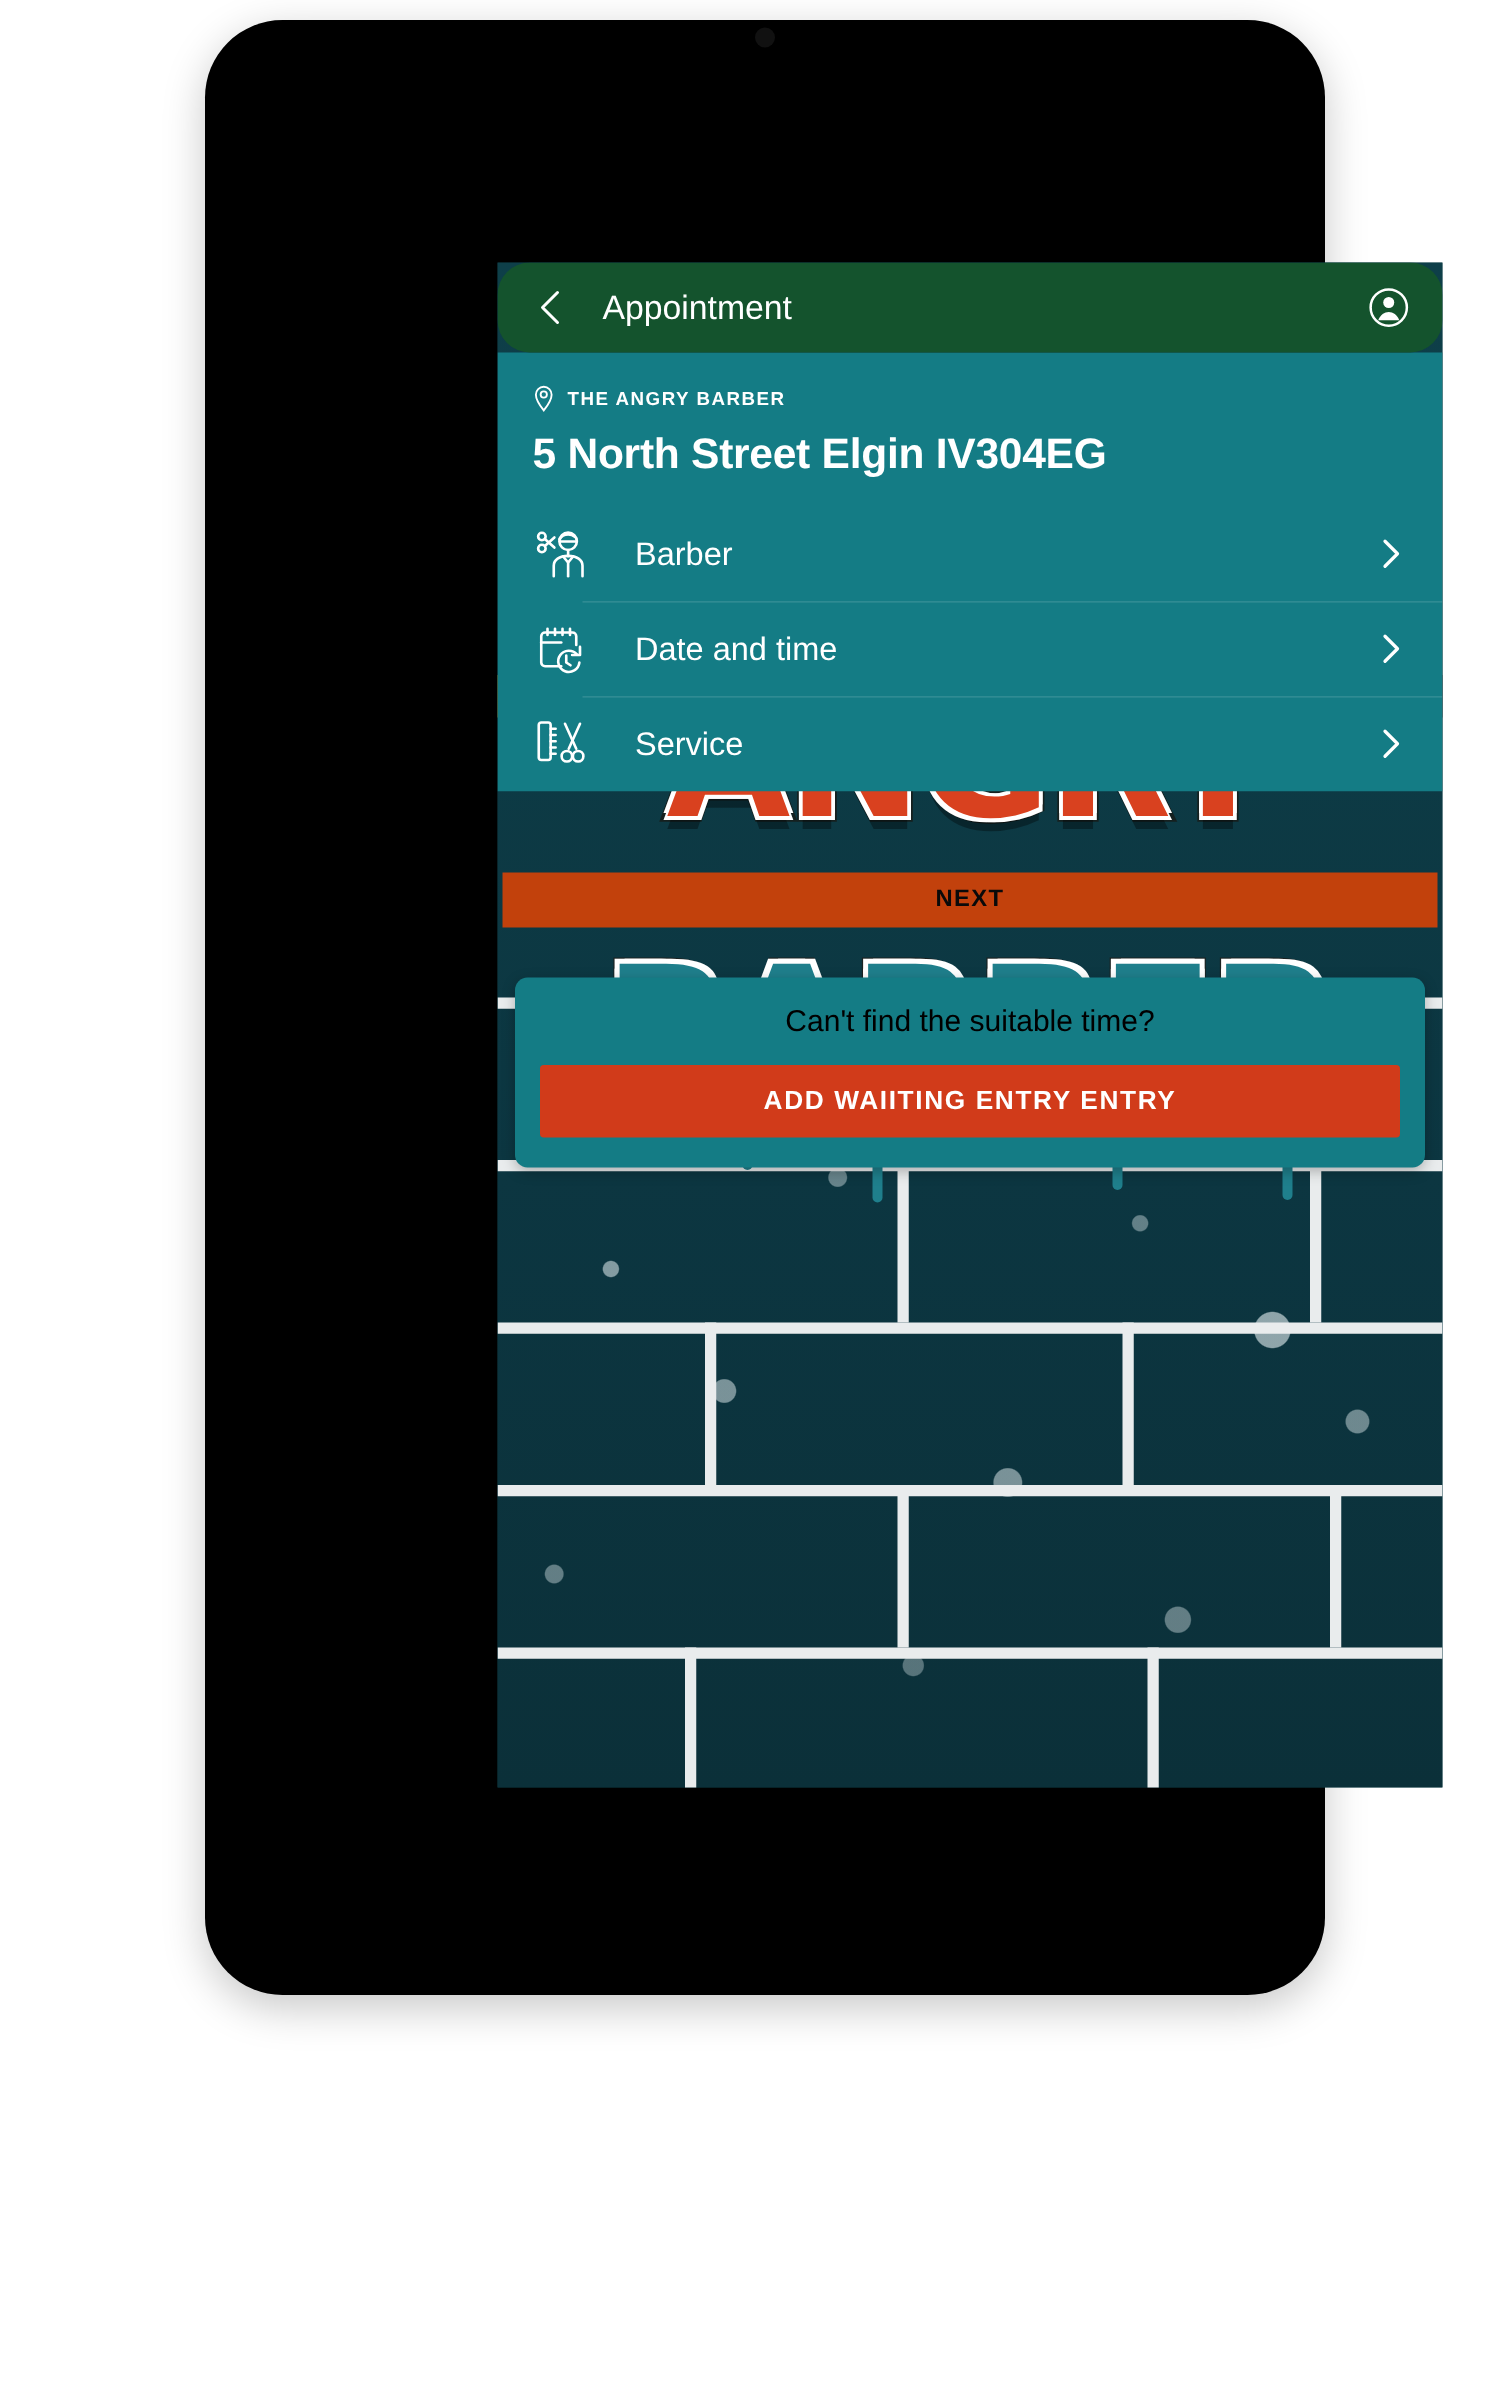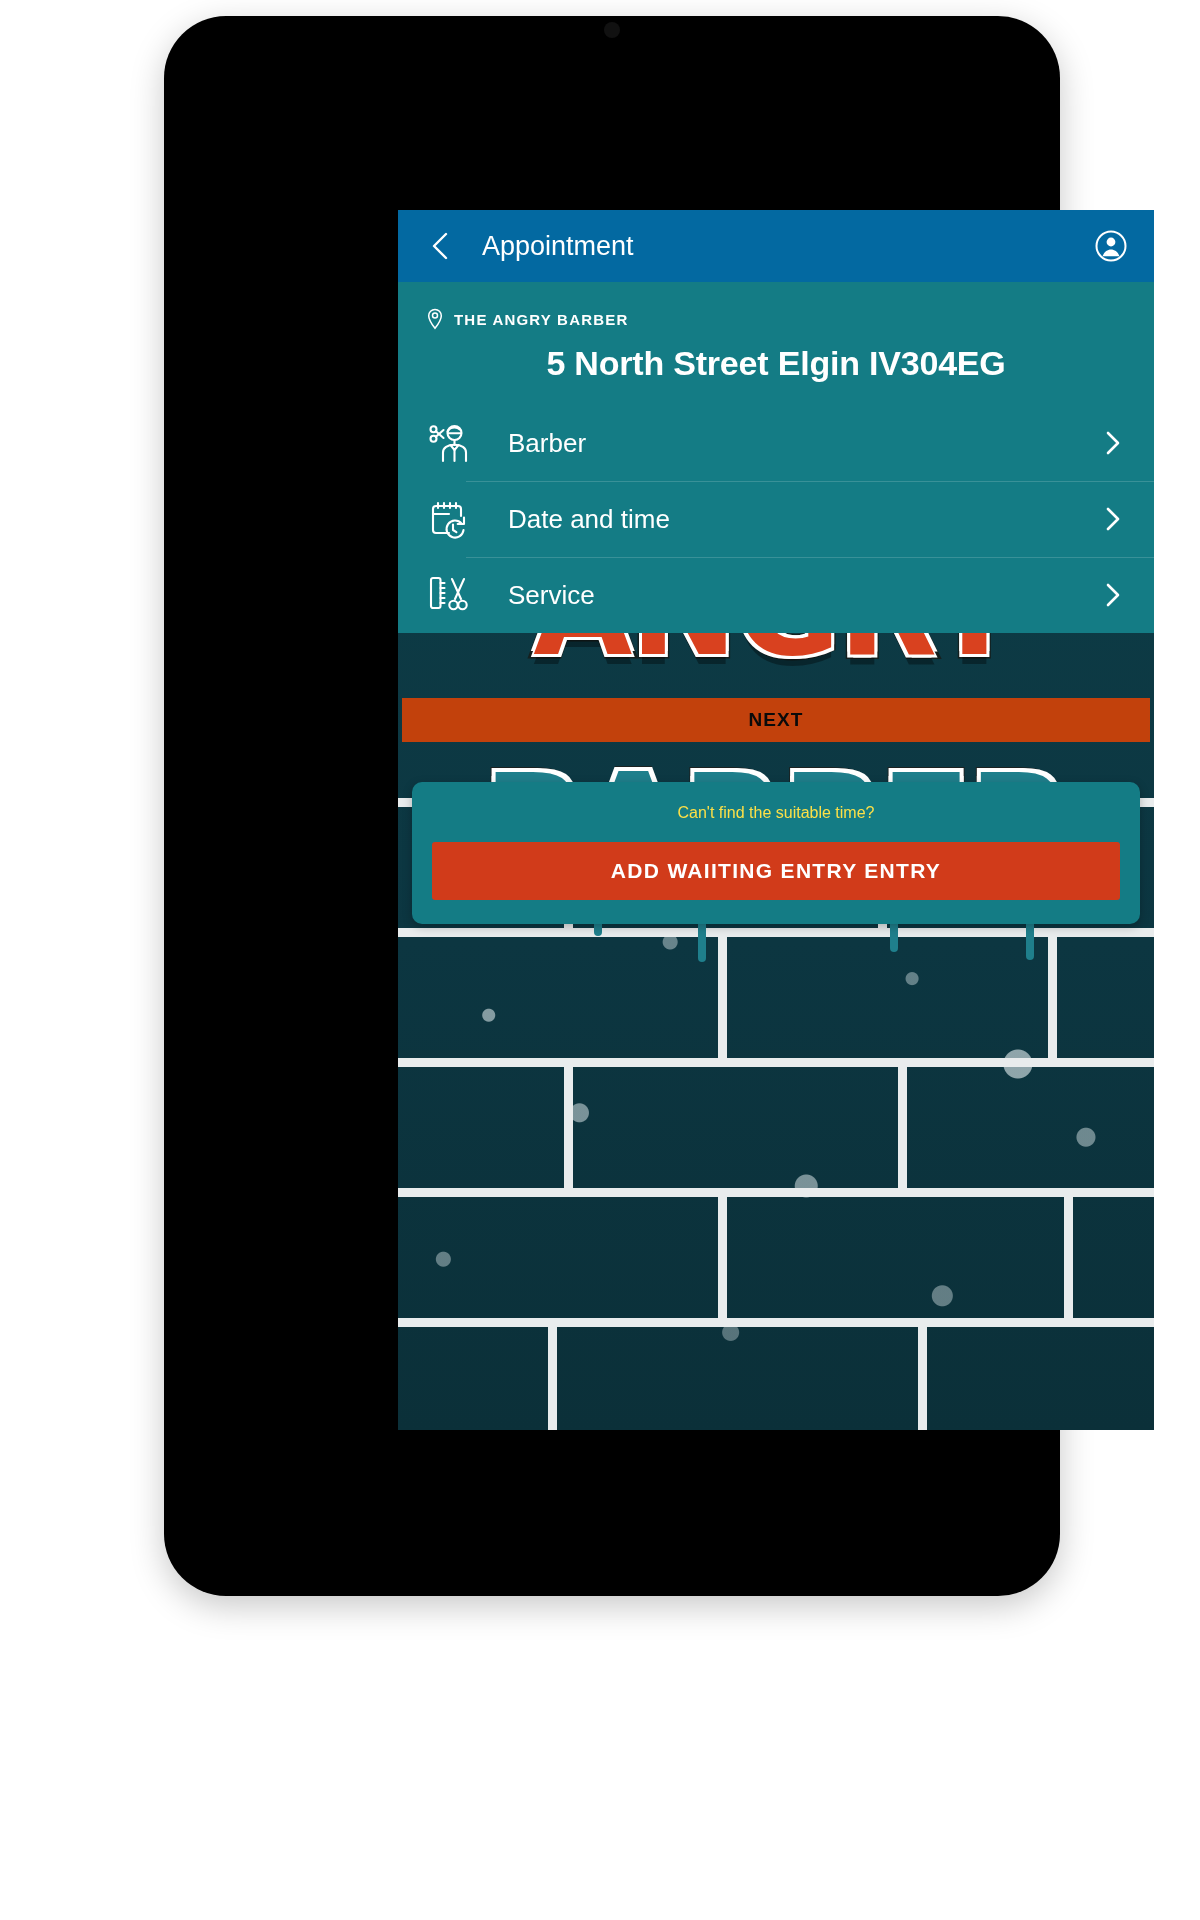--- a/index.html
+++ b/index.html
@@ -119,24 +119,25 @@
       102deg,
       #f0c020 0 22px,
       #ffffff 22px 30px,
       #1a1a1a 30px 44px);
   }
 
   
   .appbar {
     position: absolute; left: 0; top: 0;
     width: 100%; height: 72px;
-    background: #0369a1;
+    background: #14532d;
     display: flex; align-items: center;
     padding: 0 22px;
     z-index: 6;
+    border-radius: 26px;
   }
   .back-btn {
     width: 40px; height: 40px;
     display: flex; align-items: center; justify-content: center;
     cursor: pointer;
   }
   .appbar-title {
     color: #ffffff;
     font-size: 27px;
     font-weight: 400;
@@ -149,21 +150,21 @@
     cursor: pointer;
   }
 
   
   .panel {
     position: absolute; left: 0; top: 72px;
     width: 100%;
     background: #147c85;
     z-index: 5;
   }
-  .panel-head { padding: 26px 28px 22px 28px; text-align: center; }
+  .panel-head { padding: 26px 28px 22px 28px; }
   .shop-line {
     display: flex; align-items: center; gap: 10px;
     margin-bottom: 14px;
   }
   .shop-name {
     color: #ffffff;
     font-size: 15px;
     font-weight: 700;
     letter-spacing: 1.2px;
   }
@@ -226,22 +227,22 @@
     position: absolute;
     left: 14px; top: 572px;
     width: 728px;
     background: #147c85;
     border-radius: 10px;
     padding: 22px 20px 24px 20px;
     z-index: 7;
     box-shadow: 0 3px 10px rgba(0,0,0,0.25);
   }
   .wait-text {
-    color: #fde047;
-    font-size: 16px;
+    color: #000000;
+    font-size: 24px;
     text-align: center;
     margin-bottom: 20px;
   }
   .wait-btn {
     display: block;
     width: 100%;
     background: #d13b1a;
     border: none;
     border-radius: 3px;
     padding: 17px 0;

